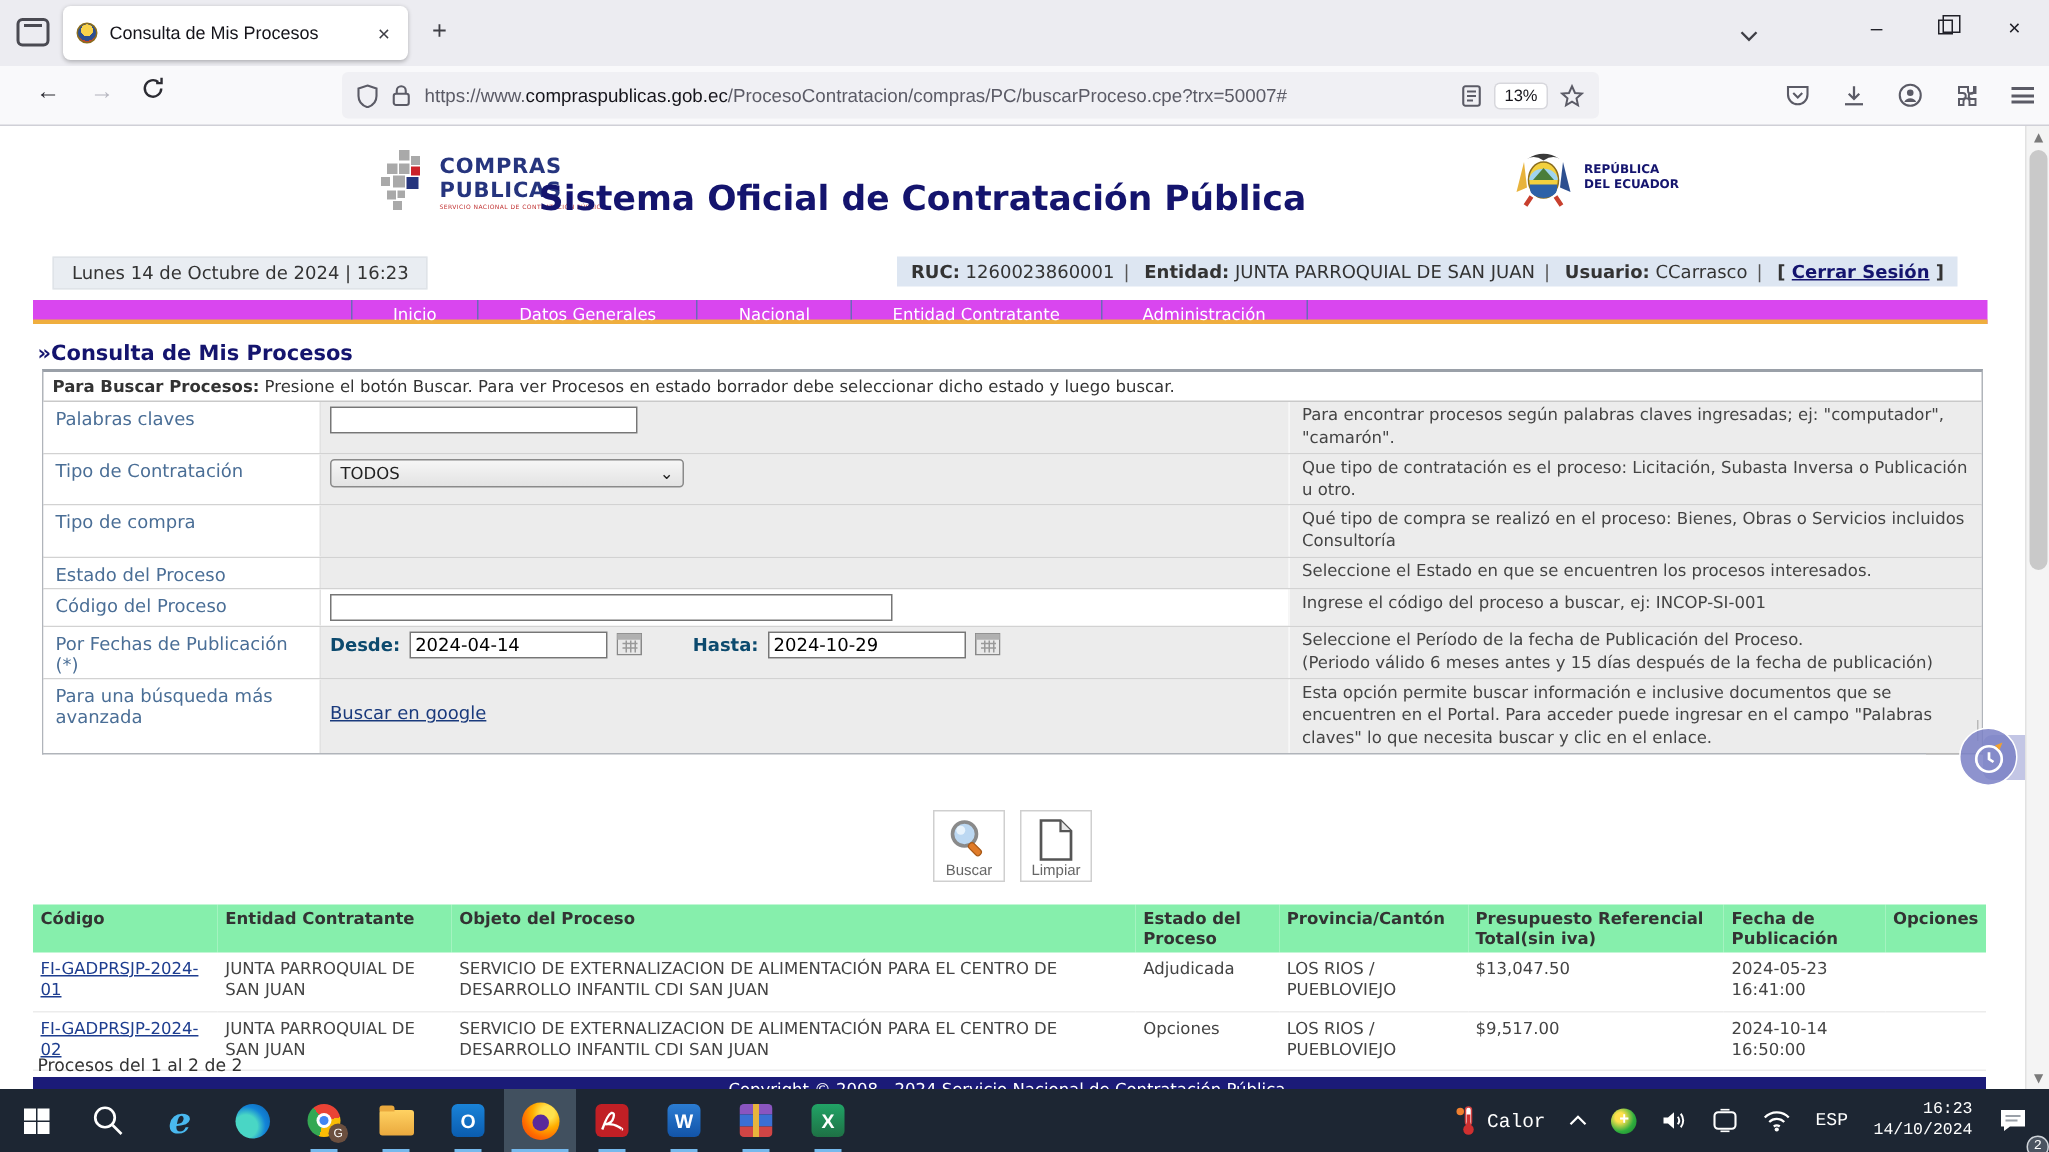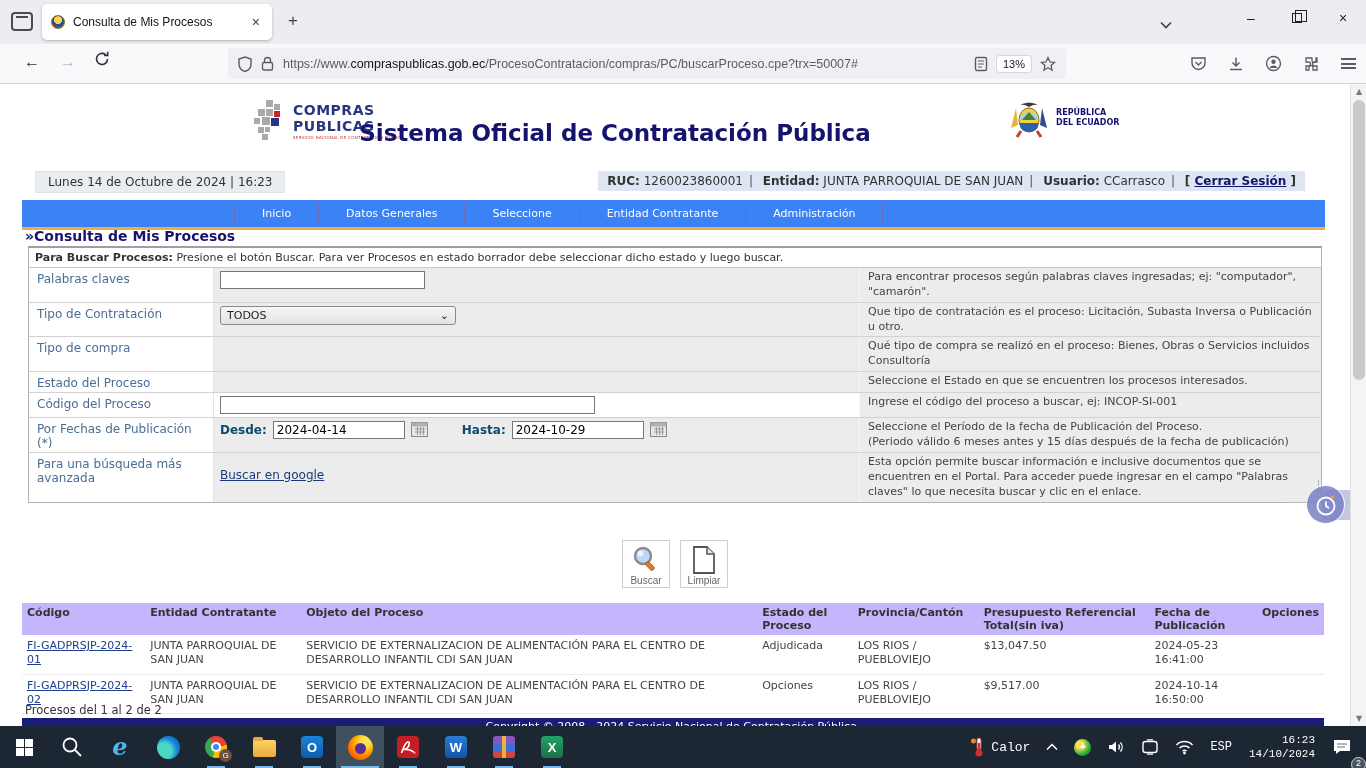--- a/index.html
+++ b/index.html
@@ -46,21 +46,21 @@
   .gov-logo { position:absolute; left:1008px; top:14px; display:flex; align-items:center; gap:6px; }
   .gov-text { font-size:8px; font-weight:bold; color:#14146e; line-height:1.25; }
 
   .status-row { position:absolute; top:87px; left:35px; right:45px; display:flex; justify-content:space-between; align-items:flex-start; font-size:12px; color:#333; }
   .datetime-box { background:#e9edf2; border:1px solid #dfe3e8; padding:3px 12px; }
   .session-box { background:#dde6f2; padding:3px 9px; white-space:nowrap; }
   .session-box b { font-weight:bold; }
   .sep::before { content:"|"; margin:0 6px; color:#555; }
   .logout-link { color:#14146e; font-weight:bold; text-decoration:underline; }
 
-  .nav-bar { position:absolute; top:116px; left:22px; right:25px; height:30px; background:#3b82f6; border-bottom:3px solid #efae3e; display:flex; padding-left:212px;align-items:center; }
+  .nav-bar { position:absolute; top:116px; left:22px; right:25px; height:16px; background:#d946ef; border-bottom:3px solid #efae3e; display:flex; padding-left:212px; }
   .nav-item { color:#fff; font-size:11px; line-height:19px; padding:0 27px; border-right:1px solid #6a6ab8; }
   .nav-item:first-child { border-left:1px solid #6a6ab8; }
 
   .page-title { position:absolute; top:144px; left:25px; font-size:14px; font-weight:bold; color:#14146e; }
 
   .form-box { position:absolute; top:162px; left:28px; right:28px; border:1px solid #b0b4ba; border-top:2px solid #9aa0a8; background:#fff; font-size:11px; }
   .instr { padding:3px 6px; border-bottom:1px solid #c9c9c9; color:#333; font-size:11px; }
   .frow { display:grid; grid-template-columns:185px 645px 1fr; border-bottom:1px solid #d2d2d2; }
   .frow:last-child { border-bottom:none; }
   .fl { background:#fff; color:#4a6e96; font-size:12px; padding:4px 4px 2px 8px; border-right:1px solid #e2e2e2; }
@@ -70,21 +70,21 @@
   .sel { width:236px; height:19px; background:linear-gradient(#f6f6f6,#e3e3e3); border:1px solid #8a8a8a; border-radius:3px; font-size:11px; color:#222; display:flex; align-items:center; justify-content:space-between; padding:0 6px; }
   .dlabel { font-weight:bold; color:#0c4a6e; font-size:12px; margin-top:2px; }
   .glink { color:#1a3a7c; text-decoration:underline; font-size:12px; margin-top:12px; display:inline-block; }
   .calico { margin-top:1px; }
 
   .btn-row { position:absolute; top:456px; left:0; right:0; display:flex; justify-content:center; gap:10px; }
   .imgbtn { width:48px; height:48px; border:1px solid #cfcfcf; background:#fff; display:flex; flex-direction:column; align-items:center; justify-content:flex-end; padding-bottom:1px; }
   .imgbtn .blabel { font-size:10px; color:#666; }
 
   .results { position:absolute; top:519px; left:22px; right:26px; border-collapse:collapse; table-layout:fixed; width:auto; }
-  .results th { background:#c4b5fd; color:#333; font-size:11px; font-weight:bold; text-align:left; padding:3px 5px; vertical-align:top; }
+  .results th { background:#86efac; color:#333; font-size:11px; font-weight:bold; text-align:left; padding:3px 5px; vertical-align:top; }
   .results td { font-size:11px; color:#444; padding:4px 5px 6px 5px; vertical-align:top; line-height:1.3; }
   .results tr.r { border-bottom:1px solid #ececec; }
   .code-link { color:#1d3d8f; text-decoration:underline; }
   .summary { position:absolute; top:619px; left:25px; font-size:11.5px; color:#333; }
   .site-footer { position:absolute; top:634px; left:22px; right:26px; height:16px; background:#1b1b78; color:#fff; font-size:11px; text-align:center; padding-top:2px; }
 
   
   .float-widget { position:absolute; top:401px; left:1306px; width:60px; height:40px; }
   .fw-tab { position:absolute; right:0; top:5px; width:44px; height:30px; background:#b9bce0; border-radius:6px 0 0 6px; opacity:.85; }
   .fw-circle { position:absolute; left:0; top:0; width:39px; height:39px; border-radius:50%; background:rgba(122,128,198,.85); border:1px solid #fff; display:flex; align-items:center; justify-content:center; }
@@ -274,21 +274,21 @@
         <span>CCarrasco</span><span class="sep"></span>
         <b><span>[</span>
         <a class="logout-link" href="#">Cerrar Sesión</a>
         <span>]</span></b>
       </div>
     </div>
 
     <div class="nav-bar">
       <span class="nav-item">Inicio</span>
       <span class="nav-item">Datos Generales</span>
-      <span class="nav-item">Seleccione</span>
+      <span class="nav-item">Nacional</span>
       <span class="nav-item">Entidad Contratante</span>
       <span class="nav-item">Administración</span>
     </div>
 
     <div class="page-title">»Consulta de Mis Procesos</div>
 
     <div class="form-box">
       <div class="instr">
         <b>Para Buscar Procesos:</b><span> Presione el botón Buscar. Para ver Procesos en estado borrador debe seleccionar dicho estado y luego buscar.</span>
       </div>

